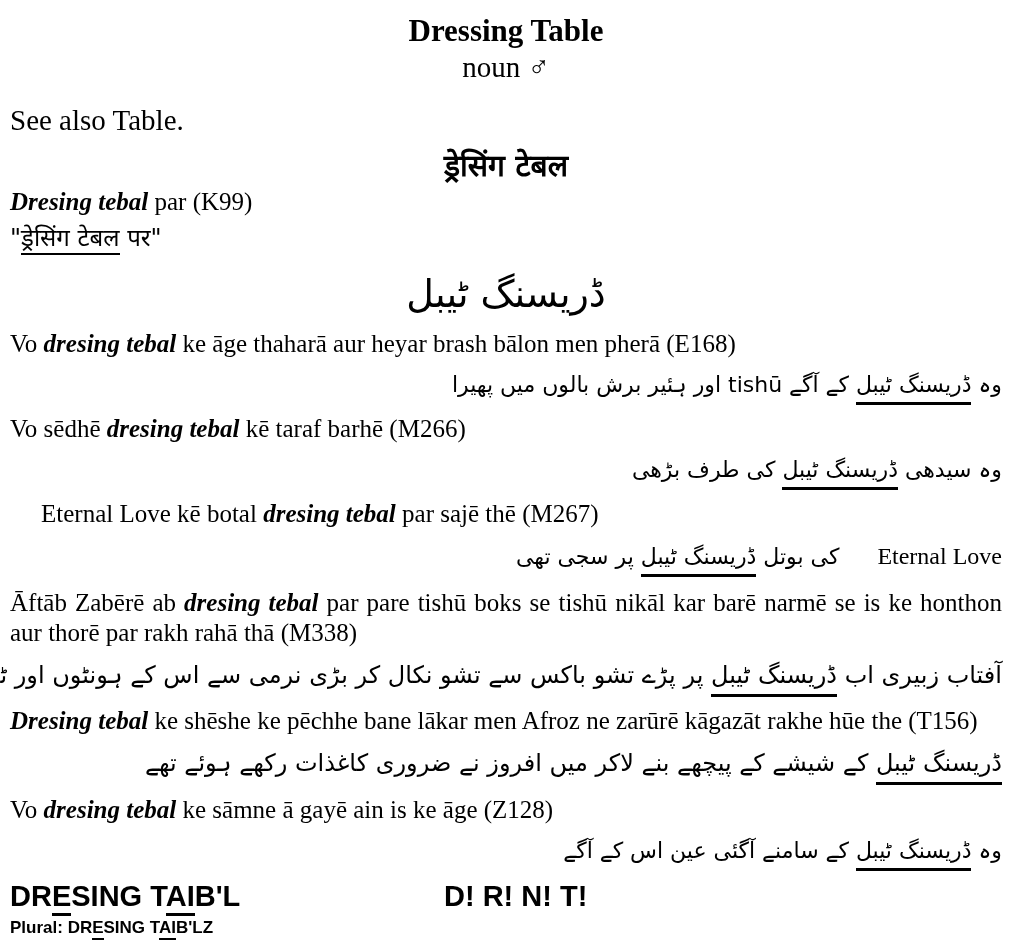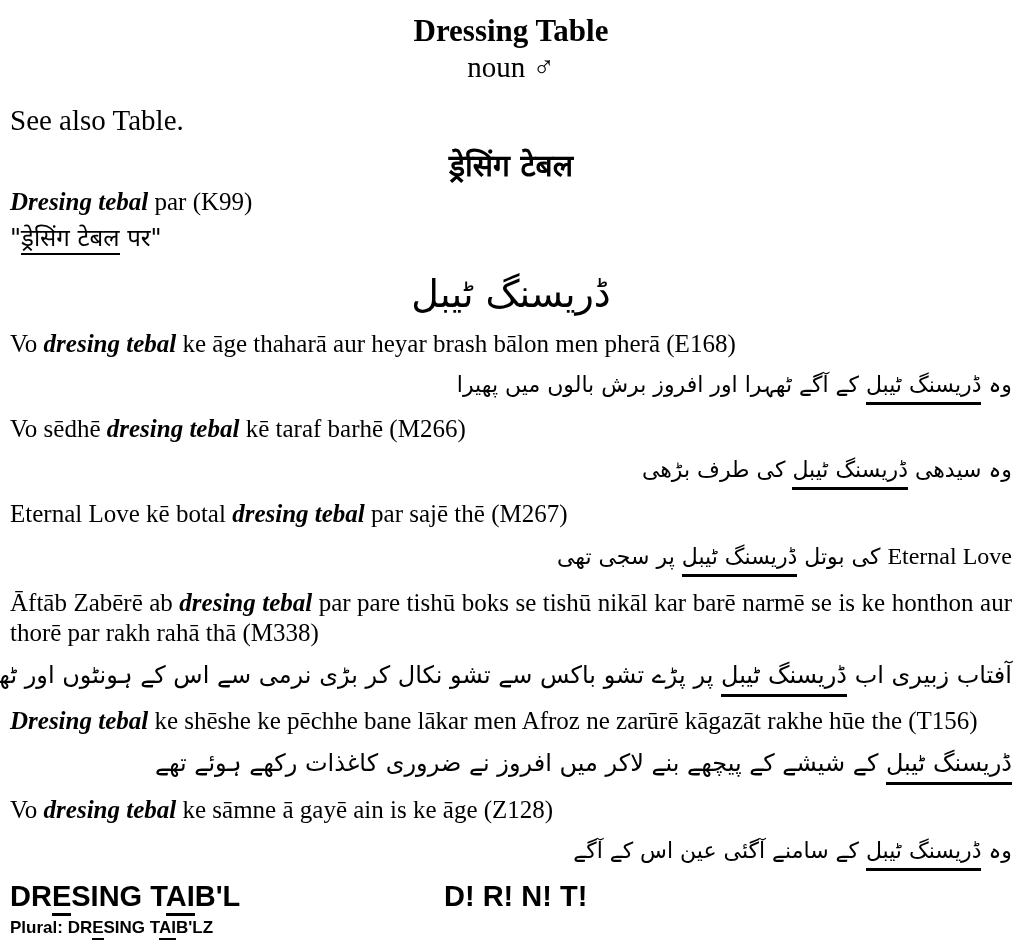--- a/index.html
+++ b/index.html
@@ -1,37 +1,37 @@
 <!DOCTYPE html>
 <html><head>
 <meta charset="utf-8">
 <style>
   html, body { margin: 0; padding: 0; background: #ffffff; color: #000000; }
   .page {
     position: relative;
     width: 1024px; height: 950px;
     box-sizing: border-box;
-    padding: 12px 12px 0 10px;
+    padding: 12px 22px 0 10px;
     overflow: hidden;
     font-family: "Liberation Serif", serif;
     background: #ffffff;
   }
   .title { text-align: center; font-size: 31px; font-weight: bold; line-height: 1.2; }
   .pos { text-align: center; font-size: 29px; line-height: 1.2; }
   .male-symbol { font-size: 30px; }
   .see-also { font-size: 29px; margin-top: 18px; line-height: 1.2; }
   .hindi-head {
     text-align: center; font-size: 30px; font-weight: 600;
     font-family: "DejaVu Sans", sans-serif; margin-top: 8px; line-height: 1.3;
   }
   .roman-line { font-size: 25px; line-height: 1.2; margin: 2px 0 0 0; text-align: justify; }
   .st-italic { }
   .st-bolditalic { font-style: italic; font-weight: bold; }
   .st-roman { font-style: normal; }
-  .st-latin { font-style: normal; }
+  .st-latin { font-style: normal; margin-left: 31px; }
   .hindi-line {
     font-size: 24px; font-family: "DejaVu Sans", sans-serif;
     margin: 5px 0 2px 0; line-height: 1.4;
   }
   .hindi-line .u { border-bottom: 2px solid #000; padding-bottom: 1px; }
   .urdu-head {
     text-align: center; font-family: "DejaVu Sans", sans-serif;
     font-size: 38px; margin: 14px 0 10px 0; line-height: 1.3;
   }
   .urdu-line {
@@ -72,21 +72,21 @@
 
   <div class="hindi-head" data-name="hindi-headword">ड्रेसिंग टेबल</div>
 
   <p class="roman-line" data-name="example-roman-K99"><span class="st-bolditalic" data-name="text-segment">Dresing tebal</span><span class="st-italic" data-name="text-segment"> par </span><span class="st-roman" data-name="text-segment">(K99)</span></p>
   <p class="hindi-line" data-name="example-hindi-K99"><span data-name="text-segment">"</span><span class="u" data-name="text-segment">ड्रेसिंग टेबल</span><span data-name="text-segment"> पर"</span></p>
 
   <div class="urdu-head" dir="rtl" data-name="urdu-headword">ڈریسنگ ٹیبل</div>
 
   <div data-name="examples">
       <p class="roman-line" data-name="example-roman-E168"><span class="st-italic" data-name="text-segment">Vo </span><span class="st-bolditalic" data-name="text-segment">dresing tebal</span><span class="st-italic" data-name="text-segment"> ke āge thaharā aur heyar brash bālon men pherā </span><span class="st-roman" data-name="text-segment">(E168)</span></p>
-      <p class="urdu-line" dir="rtl" data-name="example-urdu-E168"><span data-name="text-segment">وہ </span><span class="u" data-name="text-segment">ڈریسنگ ٹیبل</span><span data-name="text-segment"> کے آگے ٹھہرا اور افروز برش بالوں میں پھیرا</span></p>
+      <p class="urdu-line" dir="rtl" data-name="example-urdu-E168"><span data-name="text-segment">وہ </span><span class="u" data-name="text-segment">ڈریسنگ ٹیبل</span><span data-name="text-segment"> کے آگے tishū اور ہئیر برش بالوں میں پھیرا</span></p>
       <p class="roman-line" data-name="example-roman-M266"><span class="st-italic" data-name="text-segment">Vo sēdhē </span><span class="st-bolditalic" data-name="text-segment">dresing tebal</span><span class="st-italic" data-name="text-segment"> kē taraf barhē </span><span class="st-roman" data-name="text-segment">(M266)</span></p>
       <p class="urdu-line" dir="rtl" data-name="example-urdu-M266"><span data-name="text-segment">وہ سیدھی </span><span class="u" data-name="text-segment">ڈریسنگ ٹیبل</span><span data-name="text-segment"> کی طرف بڑھی</span></p>
       <p class="roman-line" data-name="example-roman-M267"><span class="st-latin" data-name="text-segment">Eternal Love </span><span class="st-italic" data-name="text-segment">kē botal </span><span class="st-bolditalic" data-name="text-segment">dresing tebal</span><span class="st-italic" data-name="text-segment"> par sajē thē </span><span class="st-roman" data-name="text-segment">(M267)</span></p>
       <p class="urdu-line" dir="rtl" data-name="example-urdu-M267"><span class="st-latin" data-name="text-segment">Eternal Love</span><span data-name="text-segment"> کی بوتل </span><span class="u" data-name="text-segment">ڈریسنگ ٹیبل</span><span data-name="text-segment"> پر سجی تھی</span></p>
       <p class="roman-line" data-name="example-roman-M338"><span class="st-italic" data-name="text-segment">Āftāb Zabērē ab </span><span class="st-bolditalic" data-name="text-segment">dresing tebal</span><span class="st-italic" data-name="text-segment"> par pare tishū boks se tishū nikāl kar barē narmē se is ke honthon aur thorē par rakh rahā thā </span><span class="st-roman" data-name="text-segment">(M338)</span></p>
       <p class="urdu-line" dir="rtl" data-name="example-urdu-M338"><span data-name="text-segment">آفتاب زبیری اب </span><span class="u" data-name="text-segment">ڈریسنگ ٹیبل</span><span data-name="text-segment"> پر پڑے تشو باکس سے تشو نکال کر بڑی نرمی سے اس کے ہونٹوں اور ٹھوڑی پر رکھ رہا تھا</span></p>
       <p class="roman-line" data-name="example-roman-T156"><span class="st-bolditalic" data-name="text-segment">Dresing tebal</span><span class="st-italic" data-name="text-segment"> ke shēshe ke pēchhe bane lākar men Afroz ne zarūrē kāgazāt rakhe hūe the </span><span class="st-roman" data-name="text-segment">(T156)</span></p>
       <p class="urdu-line" dir="rtl" data-name="example-urdu-T156"><span class="u" data-name="text-segment">ڈریسنگ ٹیبل</span><span data-name="text-segment"> کے شیشے کے پیچھے بنے لاکر میں افروز نے ضروری کاغذات رکھے ہوئے تھے</span></p>
       <p class="roman-line" data-name="example-roman-Z128"><span class="st-italic" data-name="text-segment">Vo </span><span class="st-bolditalic" data-name="text-segment">dresing tebal</span><span class="st-italic" data-name="text-segment"> ke sāmne ā gayē ain is ke āge </span><span class="st-roman" data-name="text-segment">(Z128)</span></p>
       <p class="urdu-line" dir="rtl" data-name="example-urdu-Z128"><span data-name="text-segment">وہ  </span><span class="u" data-name="text-segment">ڈریسنگ ٹیبل</span><span data-name="text-segment"> کے سامنے آگئی عین اس کے آگے</span></p>

